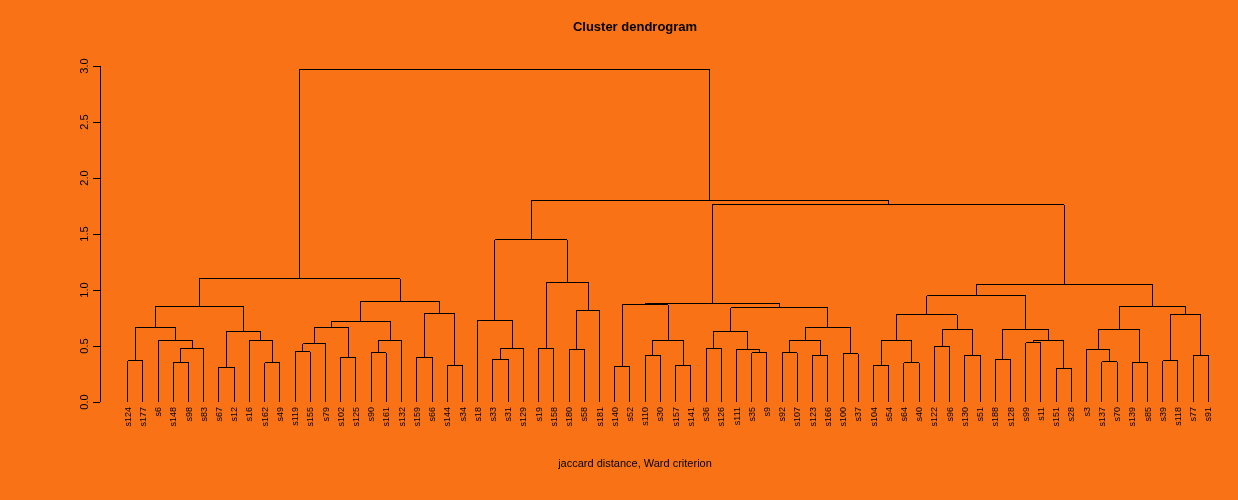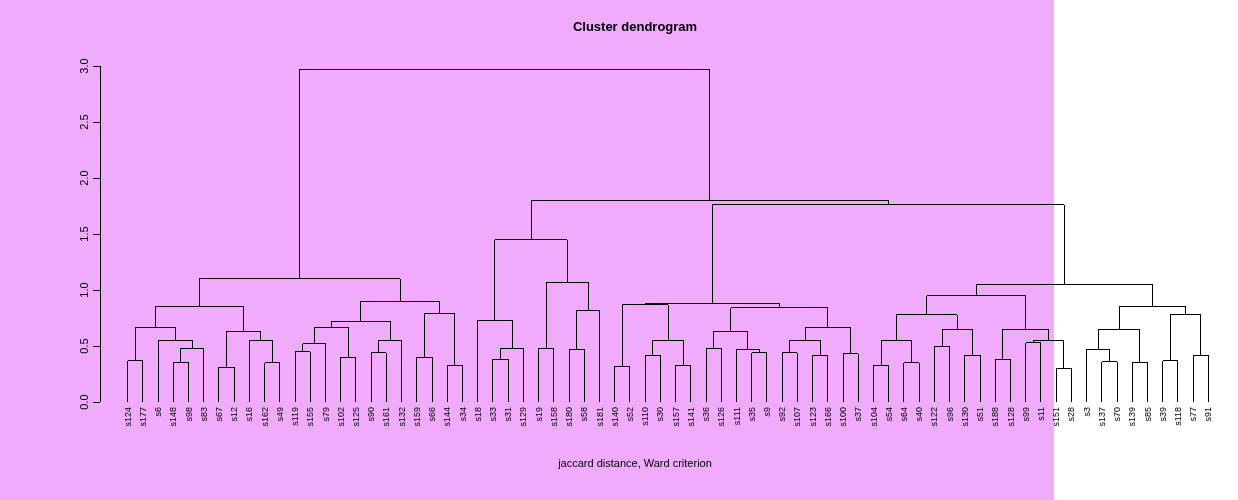--- a/index.html
+++ b/index.html
@@ -1,17 +1,17 @@
 <!DOCTYPE html>
 <html><head>
 <meta charset="utf-8">
 <style>
   html,body{margin:0;padding:0;background:#ffffff;width:1238px;height:500px;overflow:hidden;
     font-family:"Liberation Sans", sans-serif;}
-  .figure{position:relative;width:1054px;height:500px;background:#f0abfc;}
+  .figure{position:relative;width:1238px;height:500px;background:#f97316;}
   svg text{font-family:"Liberation Sans", sans-serif;fill:#000000;}
   text.title{font-size:13px;font-weight:bold;text-anchor:middle;}
   text.xlabel{font-size:11px;text-anchor:middle;}
 </style>
 </head>
 <body>
 
 <div class="figure">
   <svg id="plot" width="1238" height="500" viewBox="0 0 1238 500">
     <text class="title" x="635" y="31">Cluster dendrogram</text>

